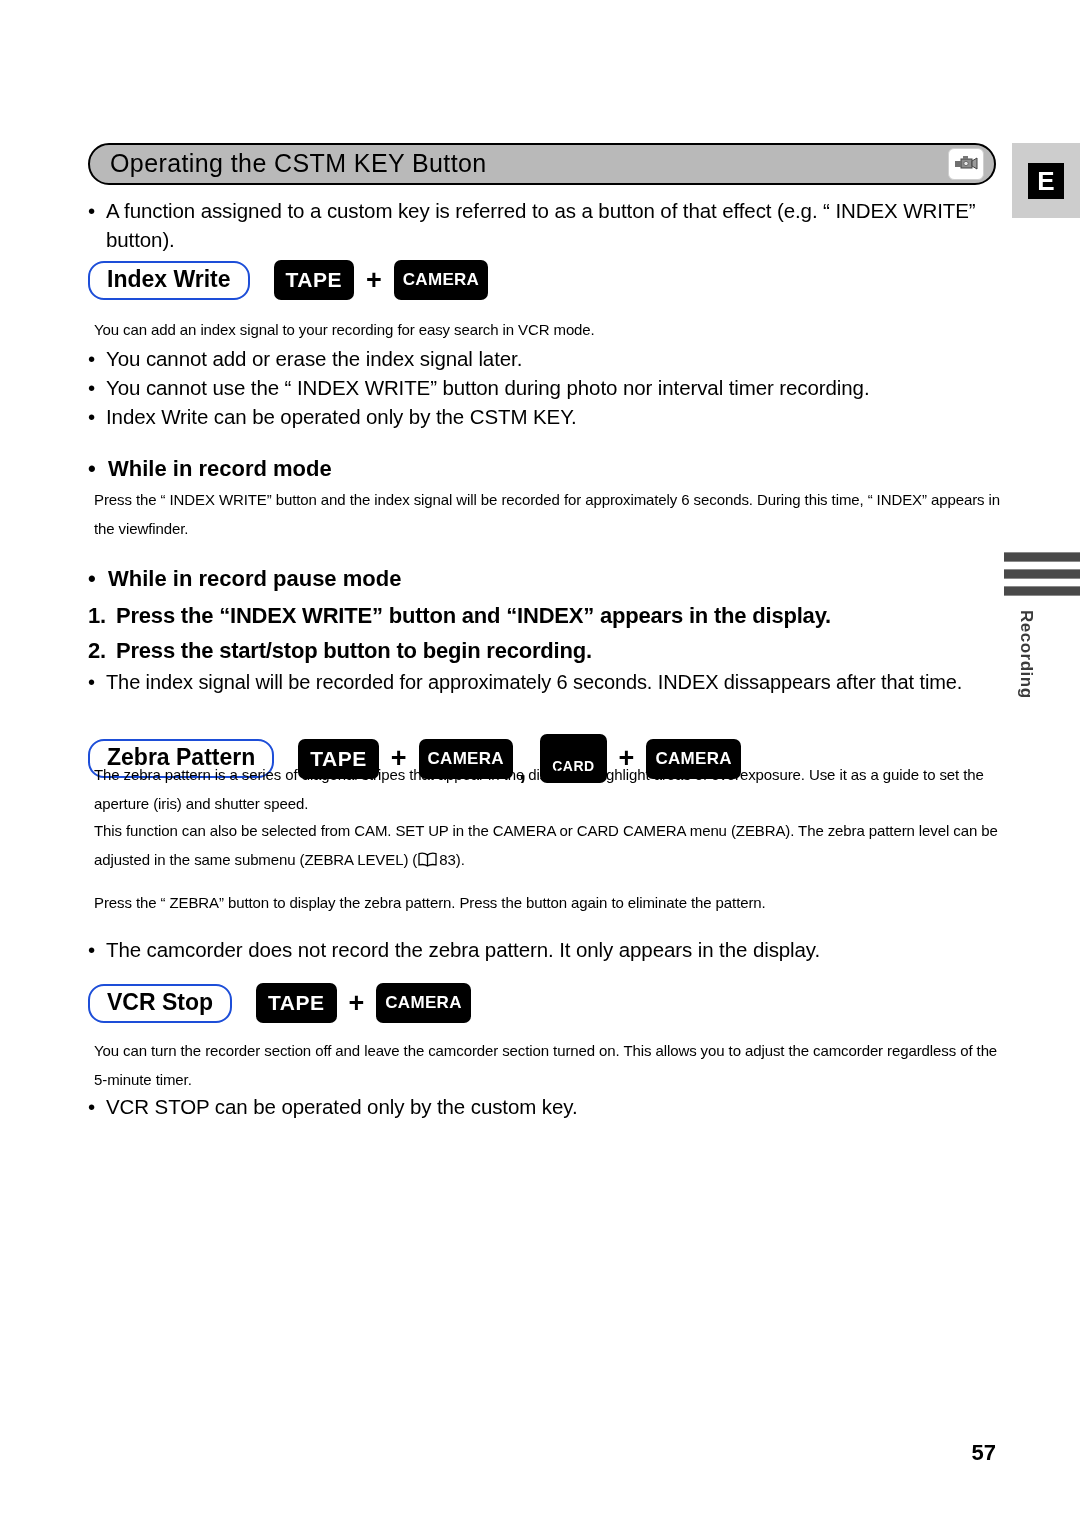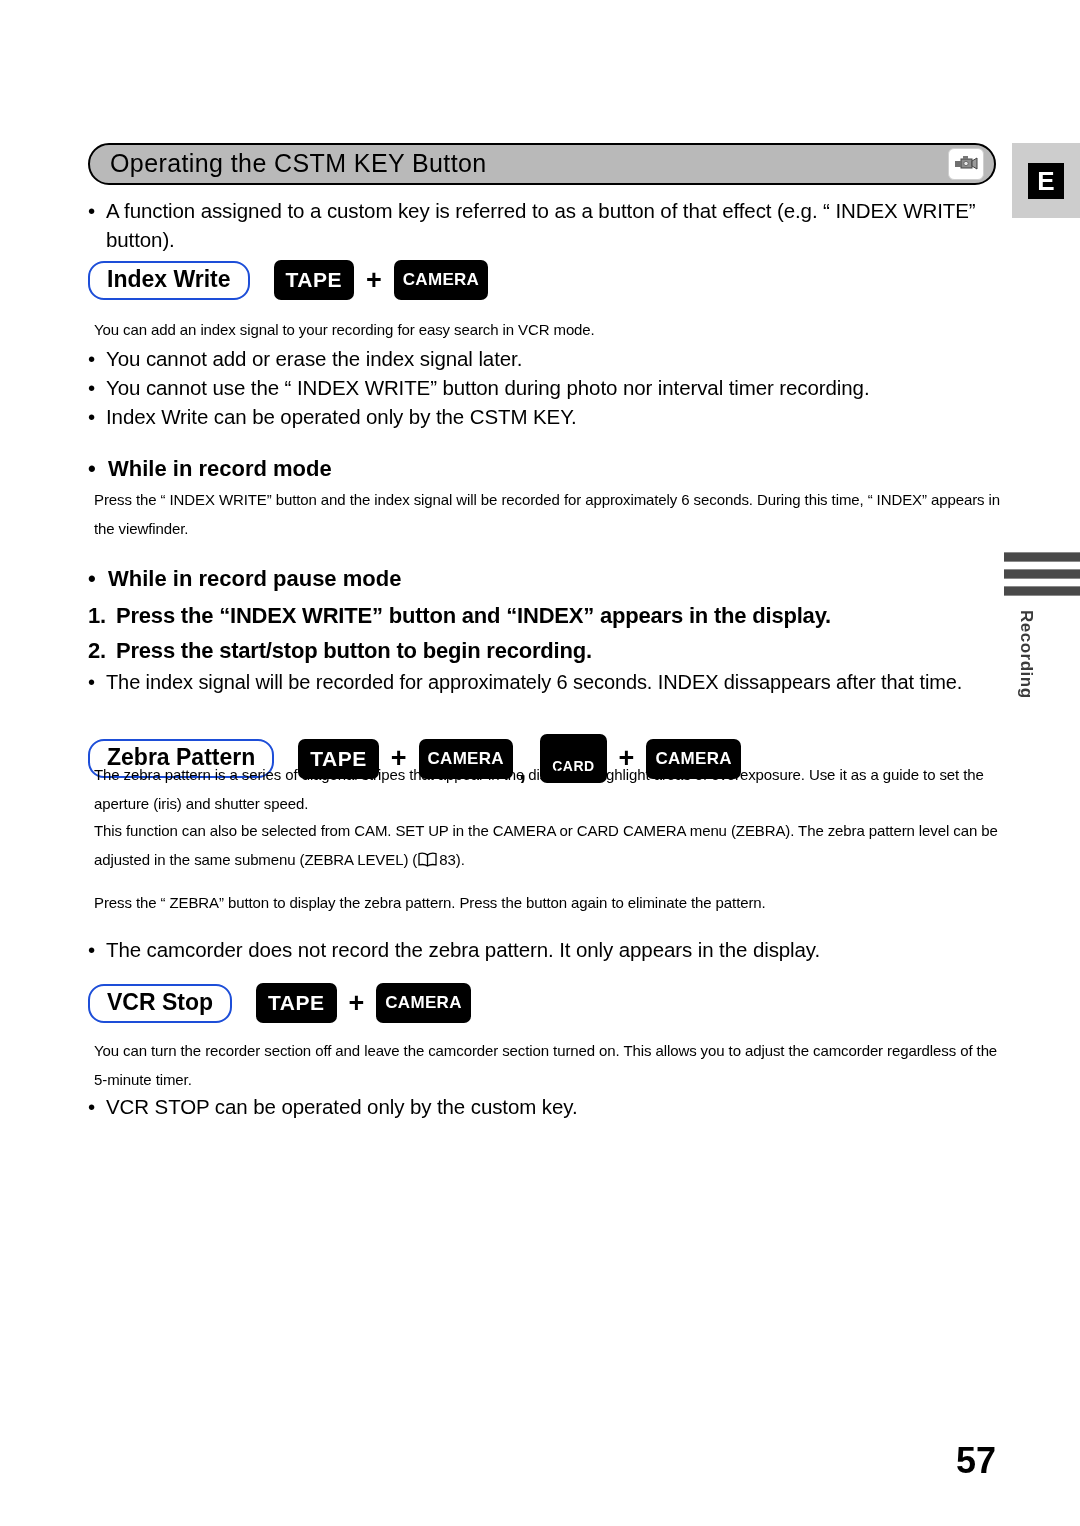--- a/index.html
+++ b/index.html
@@ -210,21 +210,21 @@
     display: inline-block;
     vertical-align: -2px;
     margin: 0 2px 0 1px;
   }
 
   
   .page-num {
     position: absolute;
     right: 84px;
     top: 1440px;
-    font-size: 36px;
+    font-size: 22px;
     font-weight: bold;
     margin-left: 48px;
   }
 </style>
 </head>
 <body>
 
 <div class="page">
 
   <div class="header-wrap">

